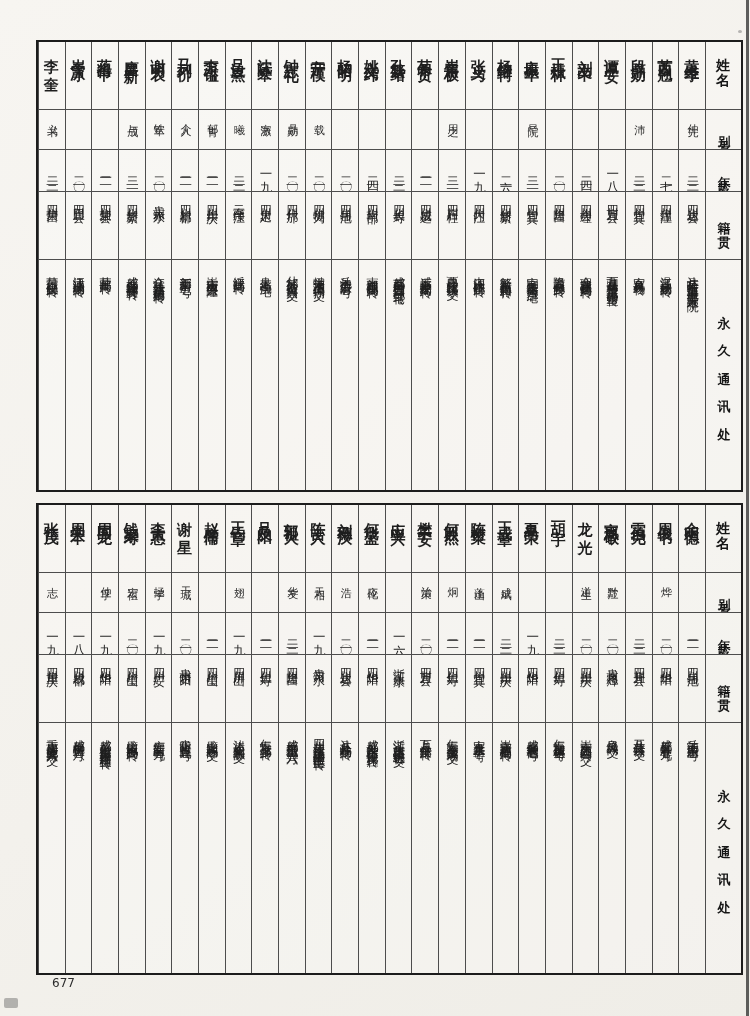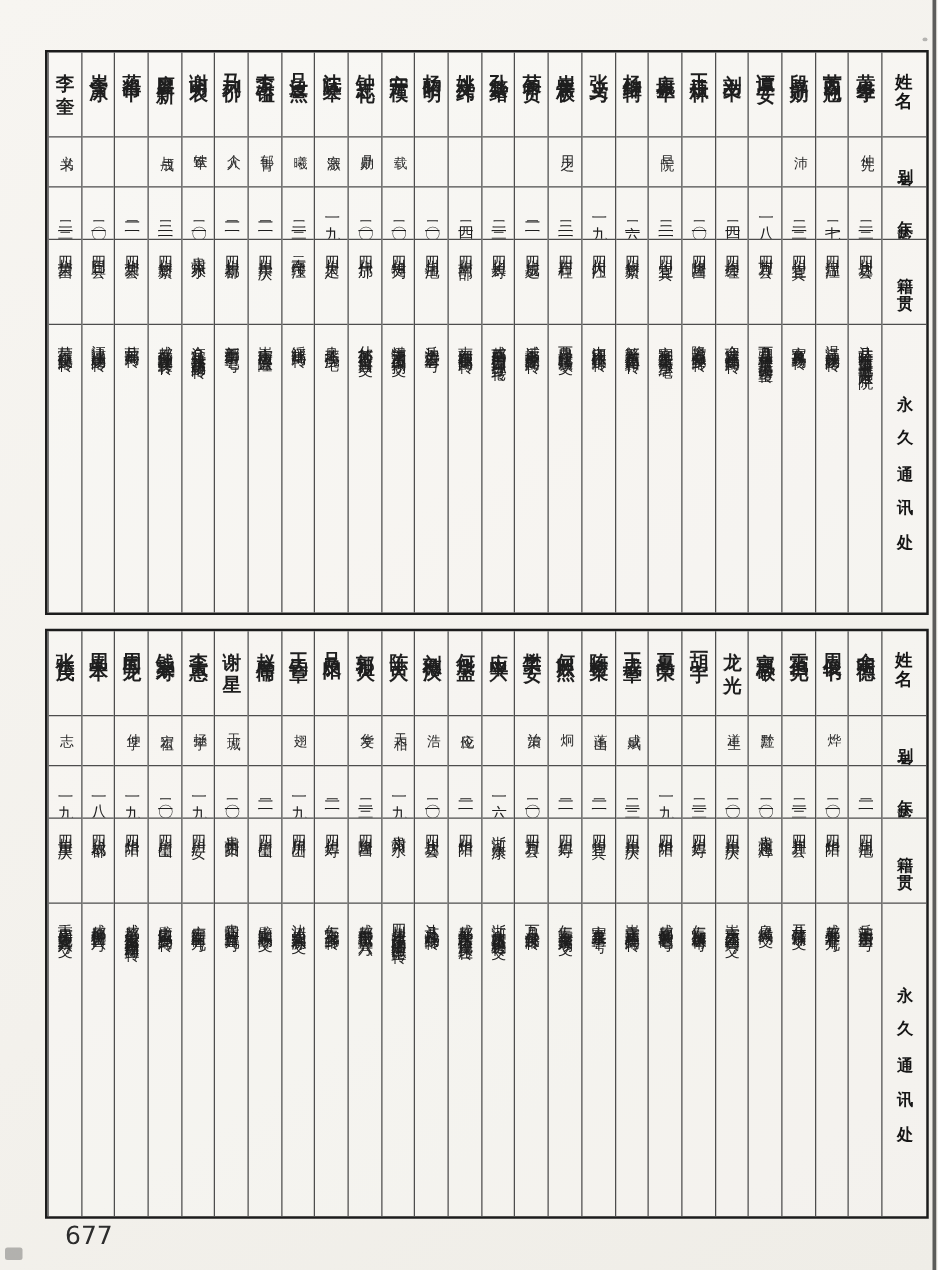--- a/index.html
+++ b/index.html
@@ -40,21 +40,21 @@
   .hdr .c-name .vt{font-size:14px;letter-spacing:15px;}
   .hdr .c-alias{align-items:center;padding-top:0;}
   .hdr .c-alias .vt{font-size:12.5px;letter-spacing:5px;}
   .hdr .c-age .vt{font-size:12.5px;letter-spacing:5px;}
   .hdr .c-native{align-items:center;padding-top:0;}
   .hdr .c-native .vt{font-size:13px;letter-spacing:14px;}
   .hdr .c-addr{align-items:center;padding-top:0;}
   .hdr .c-addr .vt{font-size:13px;letter-spacing:28px;max-height:none;}
   .page-number{
     position:absolute;left:52px;top:976px;
-    font-family:"DejaVu Sans",sans-serif;font-size:20px;color:#2c2c2c;
+    font-family:"DejaVu Sans",sans-serif;font-size:12px;color:#2c2c2c;
   }
   .scan-edge-right{position:absolute;right:1px;top:0;width:3px;height:100%;background:#2b2b2b;opacity:.75;}
   .scan-speck-a{position:absolute;left:4px;top:998px;width:14px;height:10px;background:#3c3c3c;opacity:.35;border-radius:2px;}
   .scan-speck-b{position:absolute;right:8px;top:30px;width:4px;height:3px;background:#555;opacity:.4;border-radius:50%;}
 </style>
 </head>
 <body>
 
 <div class="page">
   <section class="vtable vtable-top" id="table-0">

